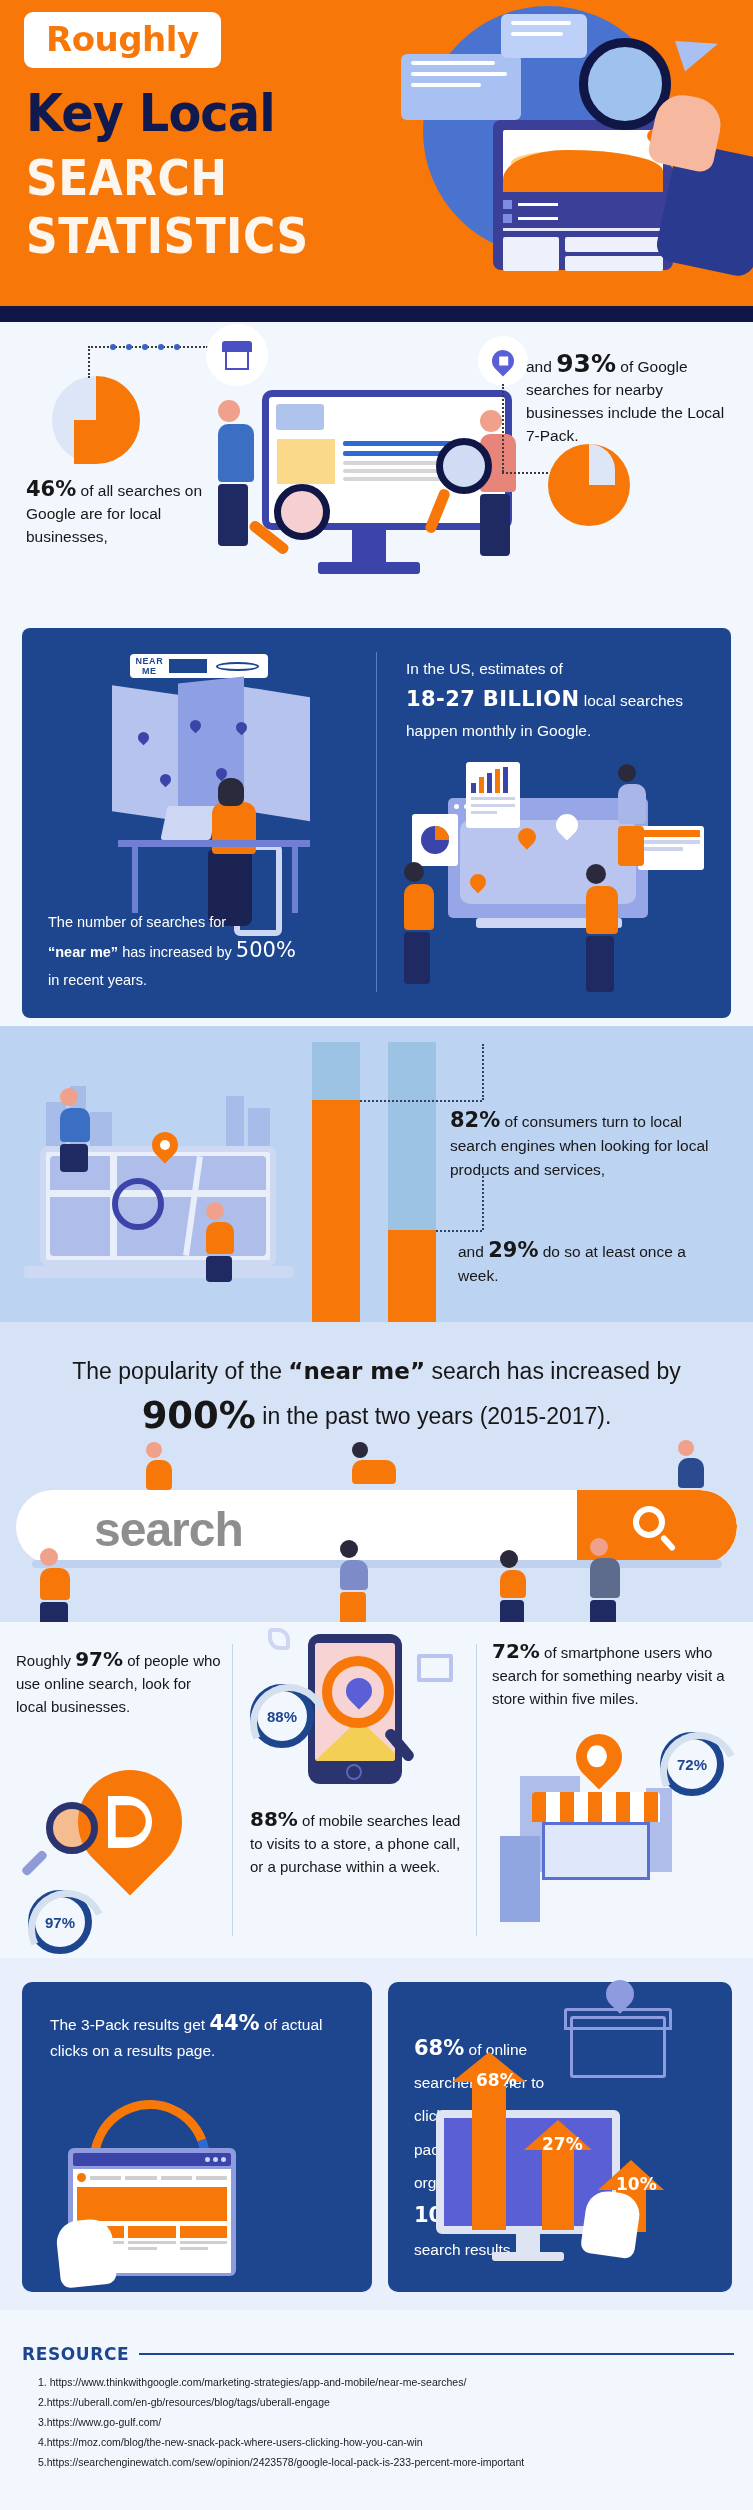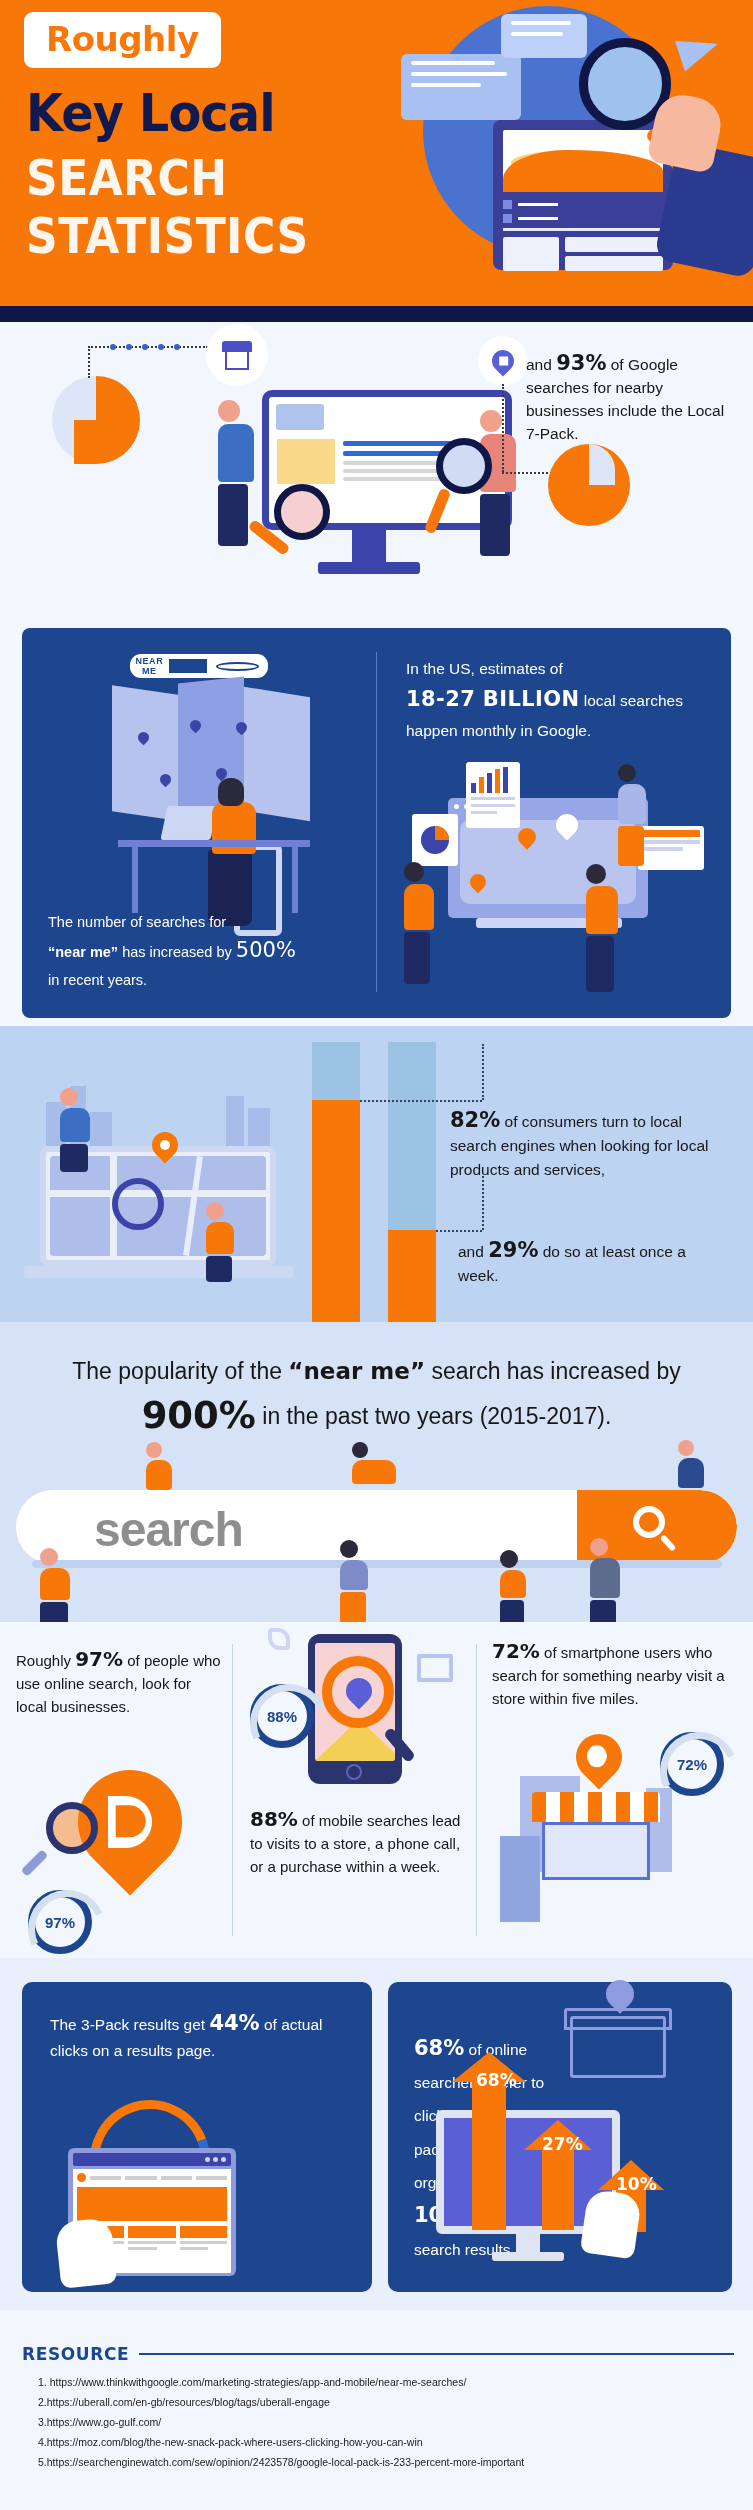--- a/index.html
+++ b/index.html
@@ -134,21 +134,21 @@
   .txt46 {
     position:absolute; left:26px; top:156px; width:185px;
     font-size:15.5px; line-height:23px; color:#171717;
   }
   .txt46 b { font-family:"DejaVu Sans", sans-serif; font-weight:700; font-size:21px; }
 
   .txt93 {
     position:absolute; right:22px; top:30px; width:205px;
     font-size:15.5px; line-height:23px; color:#171717;
   }
-  .txt93 b { font-family:"DejaVu Sans", sans-serif; font-weight:700; font-size:21px;text-align:right; }
+  .txt93 b { font-family:"DejaVu Sans", sans-serif; font-weight:700; font-size:25px;text-align:right; }
   .pin-bubble {
     position:absolute; left:478px; top:14px; width:50px; height:50px;
     background:#fff; border-radius:50%;
     display:flex; align-items:center; justify-content:center;
   }
   .pin-shape {
     width:22px; height:22px; background:#5a5fd6;
     border-radius:50% 50% 50% 0; transform:rotate(-45deg);
     display:flex; align-items:center; justify-content:center;
   }
@@ -218,21 +218,21 @@
   
   .sec2 {
     position:absolute; left:22px; top:628px; width:709px; height:390px;
     background:#1d468f; border-radius:8px;
   }
   .sec2-divider {
     position:absolute; left:354px; top:24px; width:1px; height:340px; background:#5a7fc0;
   }
   .nearme-pill {
     position:absolute; left:108px; top:26px; width:138px; height:24px;
-    background:#fff; border-radius:11px; display:flex; align-items:center;
+    background:#fff; border-radius:4px; display:flex; align-items:center;
   }
   .nearme-pill span {
     flex:1; text-align:center; font-size:9px; font-weight:700;
     color:#1d468f; letter-spacing:0.6px;
   }
   .nearme-pill .sep { width:1px; height:14px; background:#1d468f; }
   .nearme-pill .mag {
     width:9px; height:9px; border:2px solid #1d468f; border-radius:50%; margin:0 9px;
   }
   .map-fold {
@@ -693,20 +693,23 @@
     <div class="s1-woman">
       <div class="fig-head" style="background:#f0a18c;"></div>
       <div class="fig-body" style="background:#e8857a; margin-top:2px;"></div>
       <div class="fig-legs" style="margin-top:2px;"></div>
     </div>
     <div class="s1-mag1"></div>
     <div class="s1-mag1-h"></div>
     <div class="s1-mag2"></div>
     <div class="s1-mag2-h"></div>
 
+    <div class="txt46">
+      <b>46%</b><span> of all searches on Google are for local businesses,</span>
+    </div>
 
     <div class="pin-bubble">
       <div class="pin-shape">
           <i></i>
         </div>
     </div>
     <div class="dash-v-2"></div>
     <div class="dash-line-2"></div>
     <div class="pie93">
         <div class="gap"></div>

